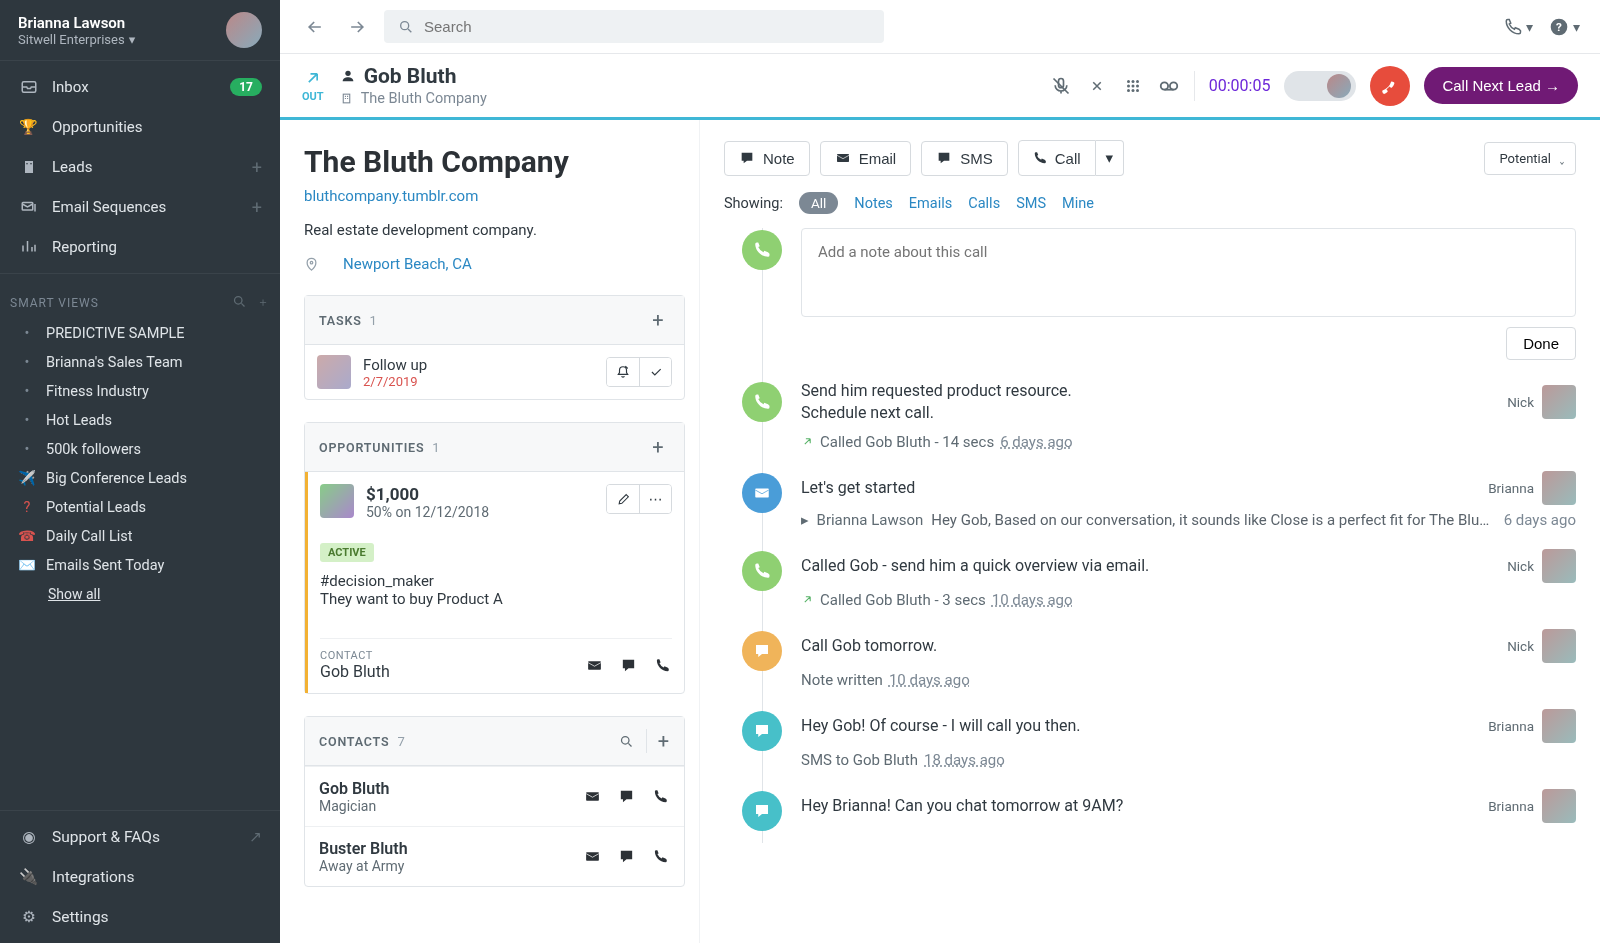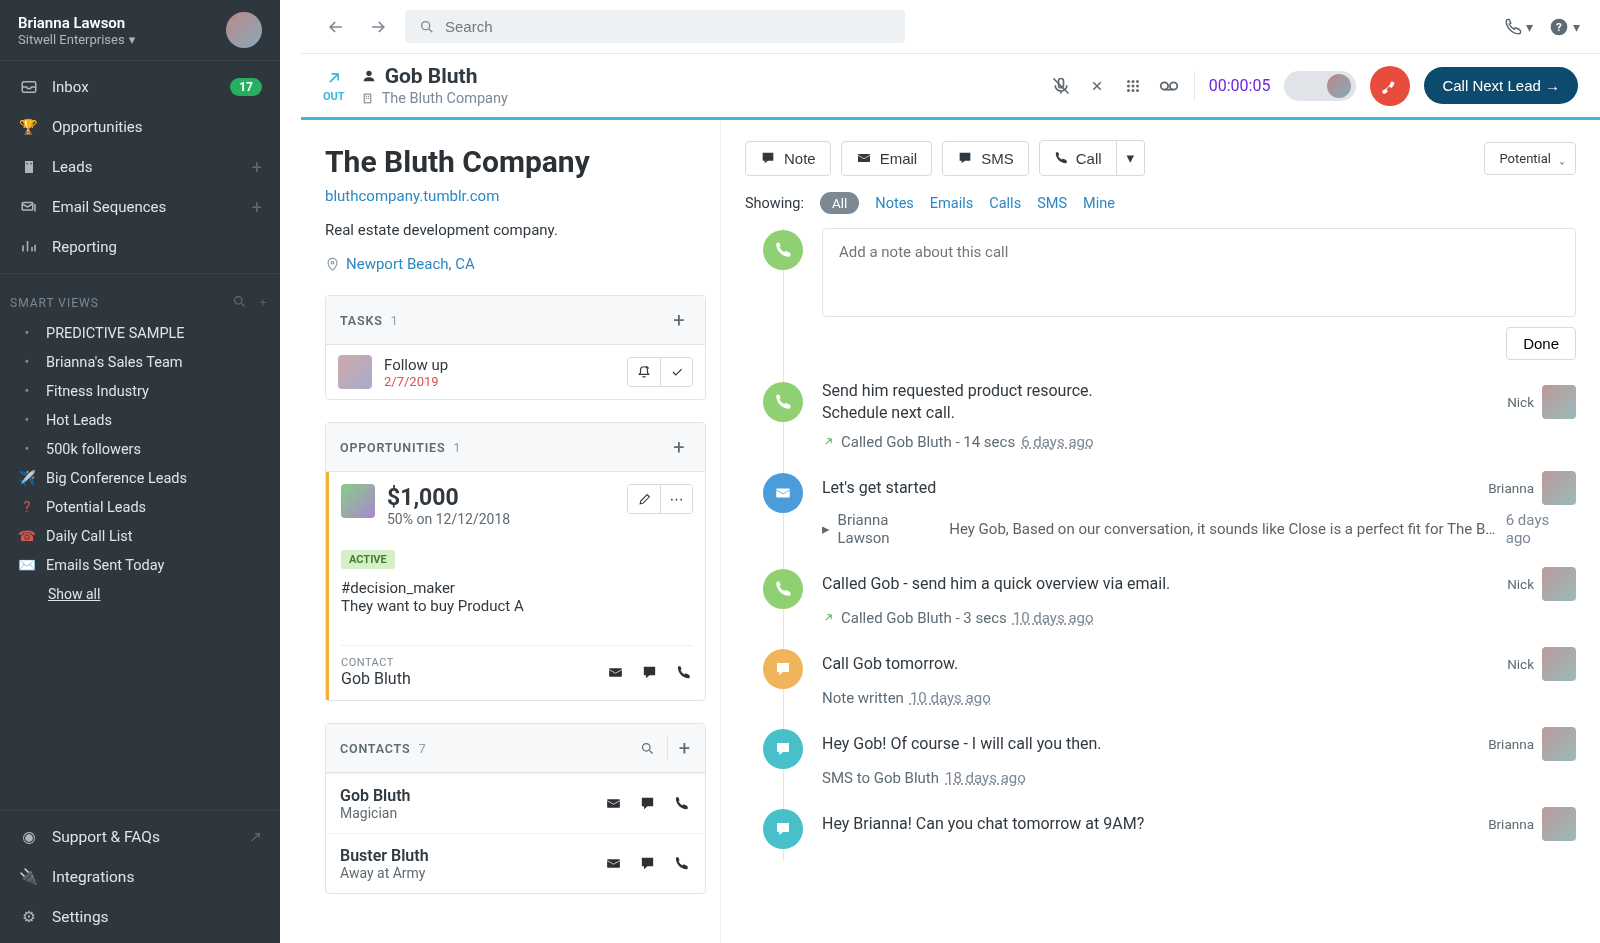--- a/index.html
+++ b/index.html
@@ -24,21 +24,21 @@
 .sv-item { display: flex; align-items: center; padding: 6px 18px; font-size: 14.5px; color: #dfe4e8; cursor: pointer; }
 .sv-item .dot { width: 18px; text-align: center; margin-right: 10px; color: #7c8894; }
 .sv-item.emoji .dot { color: inherit; }
 .showall { padding: 6px 48px; text-decoration: underline; color: #dfe4e8; font-size: 14px; cursor: pointer; }
 .sb-footer { border-top: 1px solid #3a434a; padding: 6px 0; }
 .sb-f-item { display: flex; align-items: center; padding: 9px 18px; color: #dfe4e8; font-size: 15.5px; cursor: pointer; }
 .sb-f-item .icon { width: 22px; height: 22px; margin-right: 12px; display: inline-flex; align-items: center; justify-content: center; color: #aeb6bf; }
 .sb-f-item .ext { margin-left: auto; color: #5f6b73; }
 
 
-.main { flex: 1; display: flex; flex-direction: column; padding-left: 21px; }
+.main { flex: 1; display: flex; flex-direction: column; }
 .topbar { display: flex; align-items: center; padding: 10px 20px; border-bottom: 1px solid #e6e8eb; gap: 12px; }
 .navbtn { width: 30px; height: 30px; display: inline-flex; align-items: center; justify-content: center; color: #7c8894; cursor: pointer; }
 .searchbox { flex: 0 0 500px; background: #eef1f3; border-radius: 4px; display: flex; align-items: center; padding: 8px 14px; color: #7c8894; }
 .searchbox input { border: none; background: transparent; outline: none; font-size: 15px; margin-left: 10px; flex: 1; }
 .tbar-right { margin-left: auto; display: flex; align-items: center; gap: 16px; color: #5f6b73; }
 .tbar-right .menu { display: flex; align-items: center; gap: 4px; cursor: pointer; }
 
 
 .callbar { display: flex; align-items: center; padding: 10px 22px 10px 22px; border-bottom: 3px solid #3fb7d6; gap: 16px; }
 .callout { text-align: center; color: #3fb7d6; font-size: 11px; font-weight: 700; }
@@ -46,29 +46,29 @@
 .lead-head { }
 .lead-head .title { font-size: 21px; font-weight: 700; color: #303940; display: flex; align-items: center; gap: 8px; }
 .lead-head .sub { color: #7c8894; font-size: 14.5px; margin-top: 2px; display: flex; align-items: center; gap: 8px; }
 .callbar-right { margin-left: auto; display: flex; align-items: center; gap: 14px; }
 .call-ic { width: 22px; height: 22px; color: #5f6b73; cursor: pointer; display: inline-flex; align-items: center; justify-content: center; }
 .vsep { width: 1px; height: 30px; background: #e6e8eb; }
 .timer { font-size: 16px; color: #6d28d9; font-variant-numeric: tabular-nums; }
 .toggle { width: 72px; height: 30px; border-radius: 30px; background: #e0e4e8; display: flex; align-items: center; padding: 3px; position: relative; }
 .toggle .knob-av { width: 24px; height: 24px; border-radius: 50%; background: linear-gradient(135deg,#b88,#8ab); margin-left: auto; margin-right: 2px; }
 .hangup { width: 40px; height: 40px; border-radius: 50%; background: #e74c3c; color: #fff; display: inline-flex; align-items: center; justify-content: center; cursor: pointer; }
-.nextlead { background: #0c4a6e; color: #fff; border: none; border-radius: 20px; padding: 10px 18px; font-size: 15px; font-weight: 500; cursor: pointer; }
+.nextlead { background: #701a75; color: #fff; border: none; border-radius: 20px; padding: 10px 18px; font-size: 15px; font-weight: 500; cursor: pointer; }
 
 
 .content { flex: 1; display: flex; overflow: hidden; }
 .left-col { width: 420px; padding: 24px 14px 24px 24px; overflow: auto; border-right: 1px solid #f0f2f4; }
 .lead-name { font-size: 30px; font-weight: 700; color: #2c3136; margin-bottom: 8px; }
 .lead-url { color: #2b88c3; font-size: 15px; }
 .lead-desc { margin: 16px 0; font-size: 15px; color: #303940; }
-.lead-loc { color: #2b88c3; font-size: 15px; display: flex; align-items: center; gap: 6px; }
+.lead-loc { color: #2b88c3; font-size: 15px; display: flex; align-items: center; gap: 24px; }
 .lead-loc .pin { color: #94a0aa; }
 
 .panel { border: 1px solid #e0e4e8; border-radius: 4px; margin-top: 22px; background: #fff; }
 .panel-h { background: #f7f8f9; padding: 12px 14px; display: flex; align-items: center; border-bottom: 1px solid #e0e4e8; }
 .panel-h .t { color: #5f6b73; font-size: 12.5px; letter-spacing: 0.8px; font-weight: 600; }
 .panel-h .c { color: #94a0aa; margin-left: 8px; font-size: 13px; }
 .panel-h .add { margin-left: auto; color: #5f6b73; font-size: 20px; cursor: pointer; width: 24px; text-align: center; }
 .panel-h .srch { margin-left: auto; color: #5f6b73; cursor: pointer; margin-right: 6px; }
 
 .task-row { display: flex; align-items: center; padding: 10px 12px; gap: 12px; }
@@ -77,21 +77,21 @@
 .task-row .tt { font-size: 15px; color: #303940; }
 .task-row .dt { font-size: 13px; color: #d9534f; }
 .btn-group { display: flex; border: 1px solid #d6dade; border-radius: 4px; overflow: hidden; }
 .btn-group .btn { width: 32px; height: 28px; display: inline-flex; align-items: center; justify-content: center; color: #303940; cursor: pointer; background: #fff; }
 .btn-group .btn + .btn { border-left: 1px solid #d6dade; }
 
 .opp-row { padding: 12px; border-left: 3px solid #f2b134; }
 .opp-top { display: flex; align-items: flex-start; gap: 12px; }
 .opp-top .av { width: 34px; height: 34px; border-radius: 4px; background: linear-gradient(135deg,#8c8,#a8c); }
 .opp-top .info { flex: 1; }
-.opp-top .amt { font-size: 23px; font-weight: 700; }
+.opp-top .amt { font-size: 17px; font-weight: 700; }
 .opp-top .sub { font-size: 14px; color: #5f6b73; }
 .opp-badge { background: #d4f0c7; color: #4a7a2f; font-size: 11px; font-weight: 700; padding: 3px 8px; border-radius: 3px; display: inline-block; margin: 23px 0 10px 0; }
 .opp-text { font-size: 15px; color: #303940; }
 .opp-contact { border-top: 1px solid #eef0f2; margin-top: 30px; padding-top: 10px; display: flex; align-items: center; }
 .opp-contact .cl { font-size: 11px; color: #7c8894; letter-spacing: 0.5px; }
 .opp-contact .cn { font-size: 16px; color: #303940; }
 .mini-icons { margin-left: auto; display: flex; gap: 14px; color: #2c3136; }
 .mini-icons span { width: 20px; height: 20px; display: inline-flex; align-items: center; justify-content: center; cursor: pointer; }
 
 .contact-row { padding: 12px 14px; display: flex; align-items: center; border-top: 1px solid #eef0f2; }

